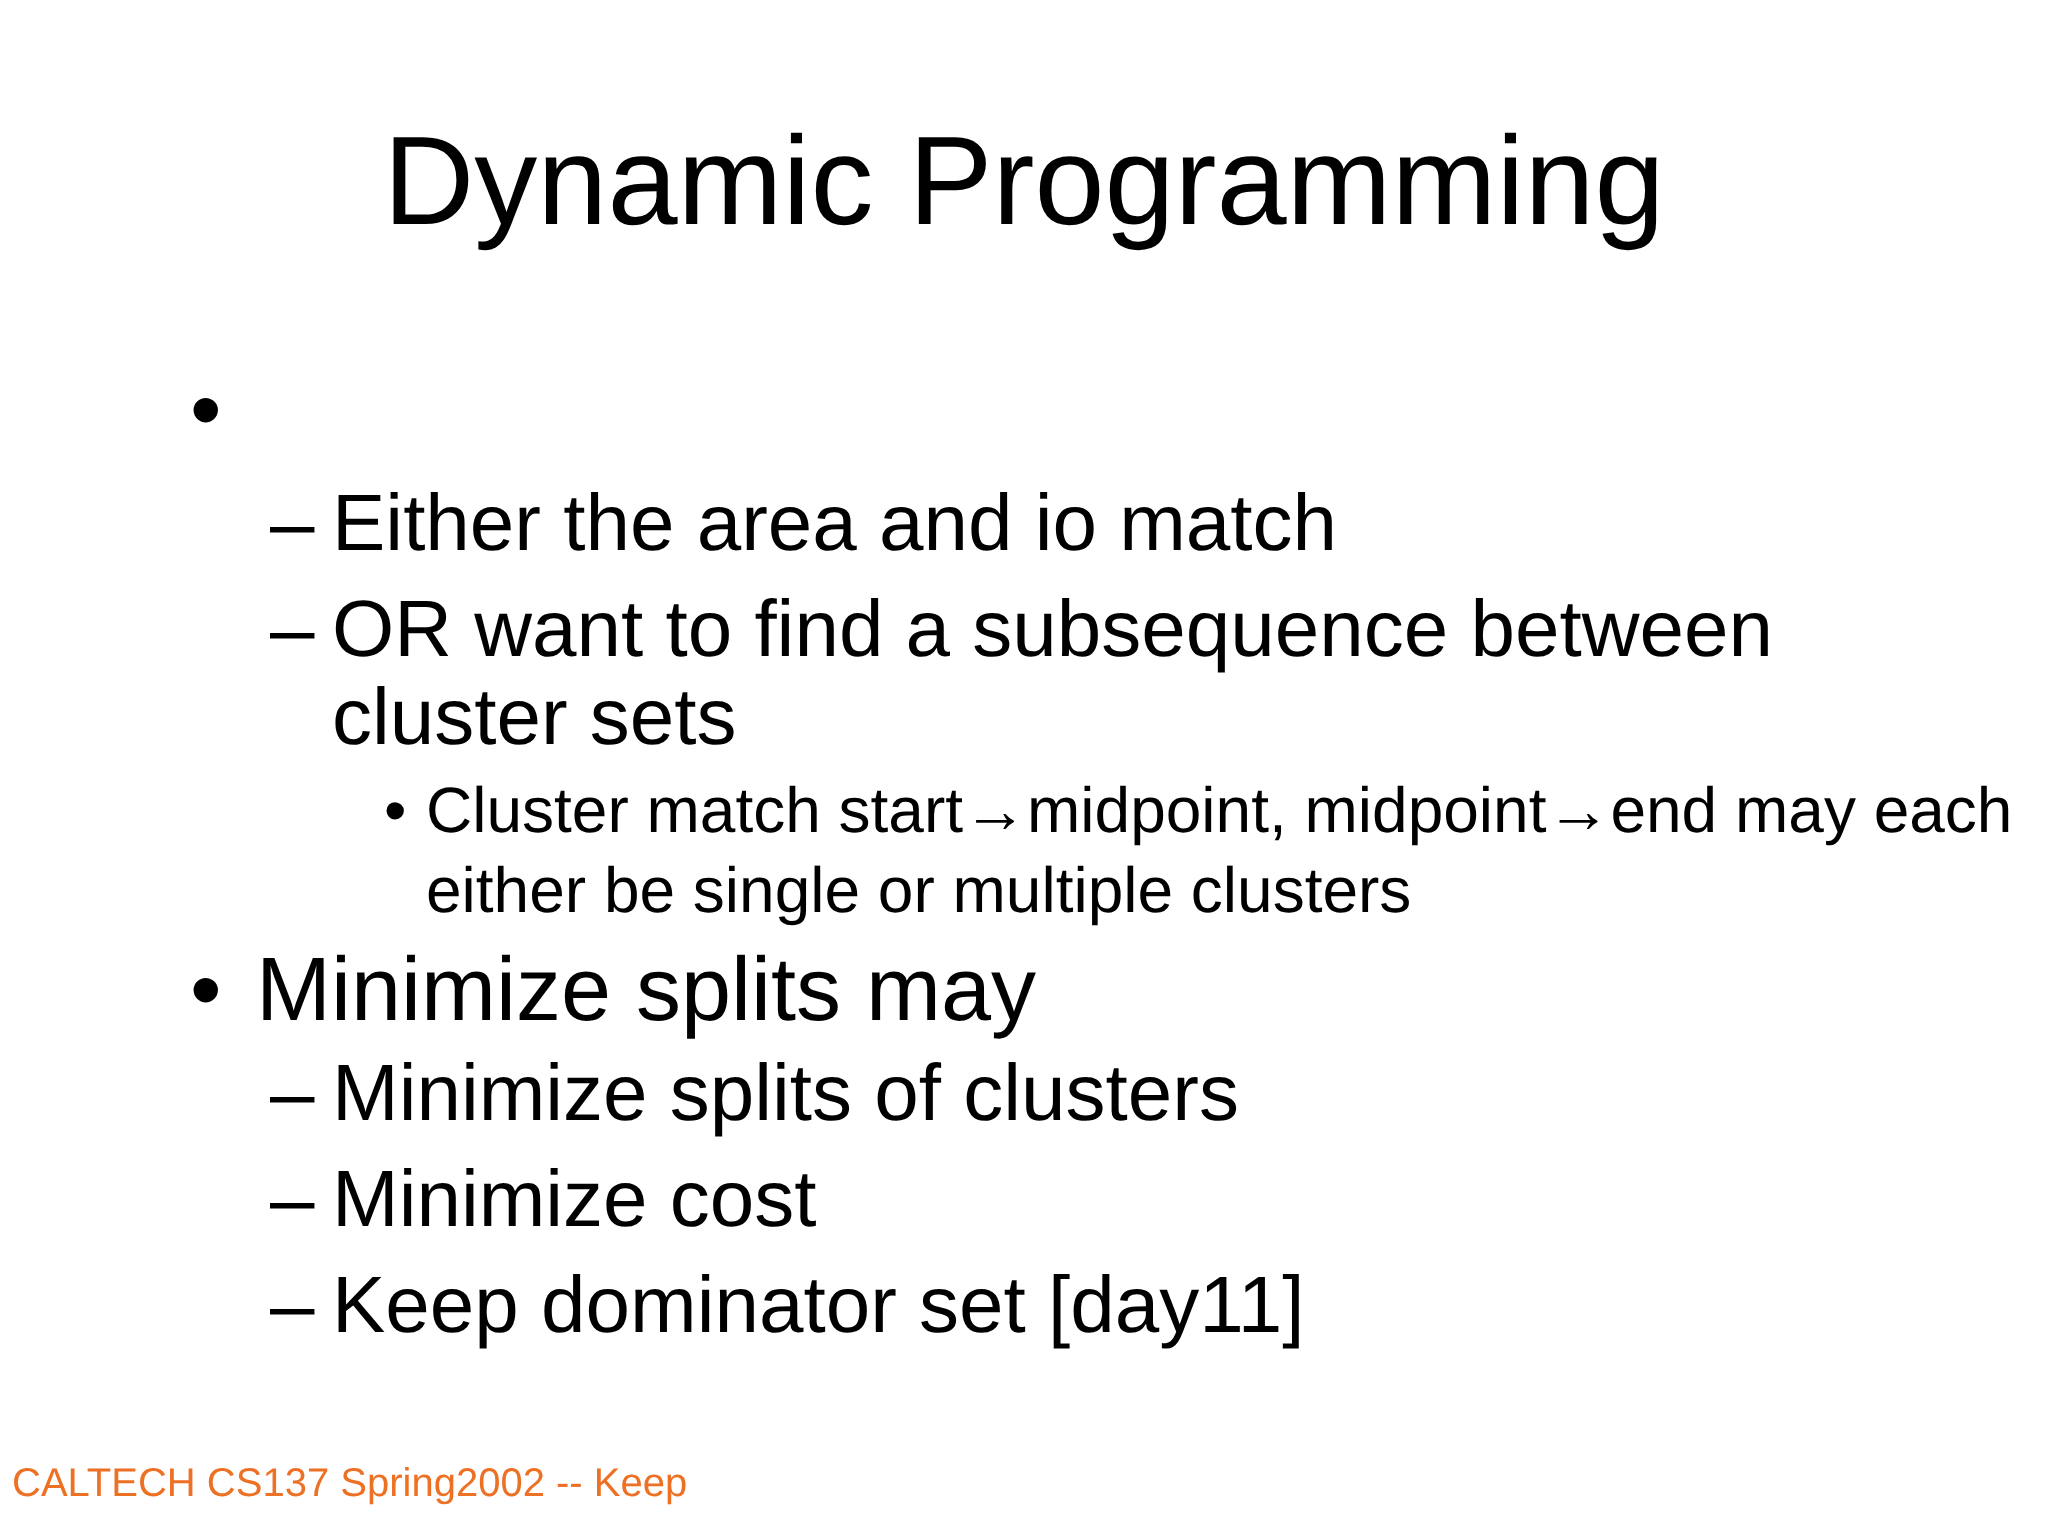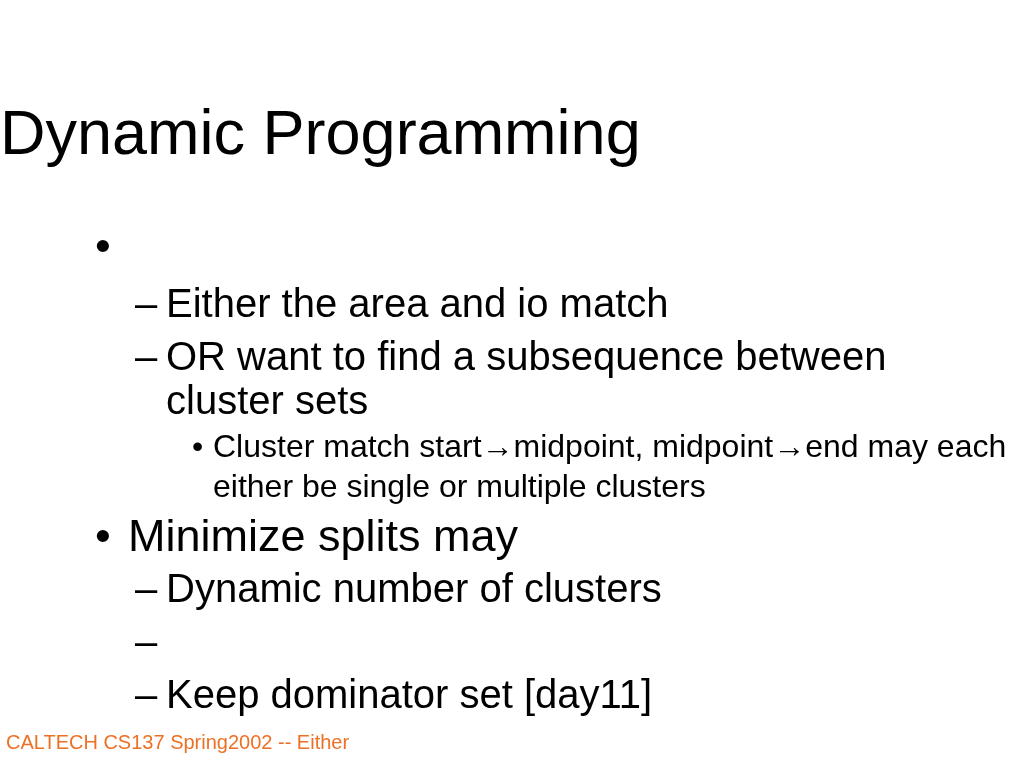--- a/index.html
+++ b/index.html
@@ -11,21 +11,22 @@
     position: relative;
     width: 1024px;
     height: 768px;
     background: #ffffff;
     color: #000000;
     font-family: "Liberation Sans", sans-serif;
     overflow: hidden;
   }
   .title {
     margin: 0;
-    padding-top: 96px;
+    padding-top: 55px;
+    text-align: center;
     font-size: 63px;
     line-height: 72px;
     font-weight: 400;
     color: #000000;
   }
   .content {
     width: 1010px;
   }
   .li {
     display: flex;
@@ -89,29 +90,30 @@
       <span class="txt">Cluster match start→midpoint, midpoint→end may each either be single or multiple clusters</span>
     </div>
 
     <div class="li l1 m-l1b">
       <span class="marker">•</span>
       <span class="txt">Minimize splits may</span>
     </div>
 
     <div class="li l2 m-l2c">
       <span class="marker">–</span>
-      <span class="txt">Dynamic number of clusters</span>
+      <span class="txt">Minimize splits of clusters</span>
     </div>
 
     <div class="li l2 m-l2d">
       <span class="marker">–</span>
+      <span class="txt">Minimize cost</span>
     </div>
 
     <div class="li l2 m-l2e">
       <span class="marker">–</span>
       <span class="txt">Keep dominator set [day11]</span>
     </div>
 
   </div>
 
-  <div class="footer">CALTECH CS137 Spring2002 -- Either</div>
+  <div class="footer">CALTECH CS137 Spring2002 -- Keep</div>
 
 </div>
 
 </body></html>

